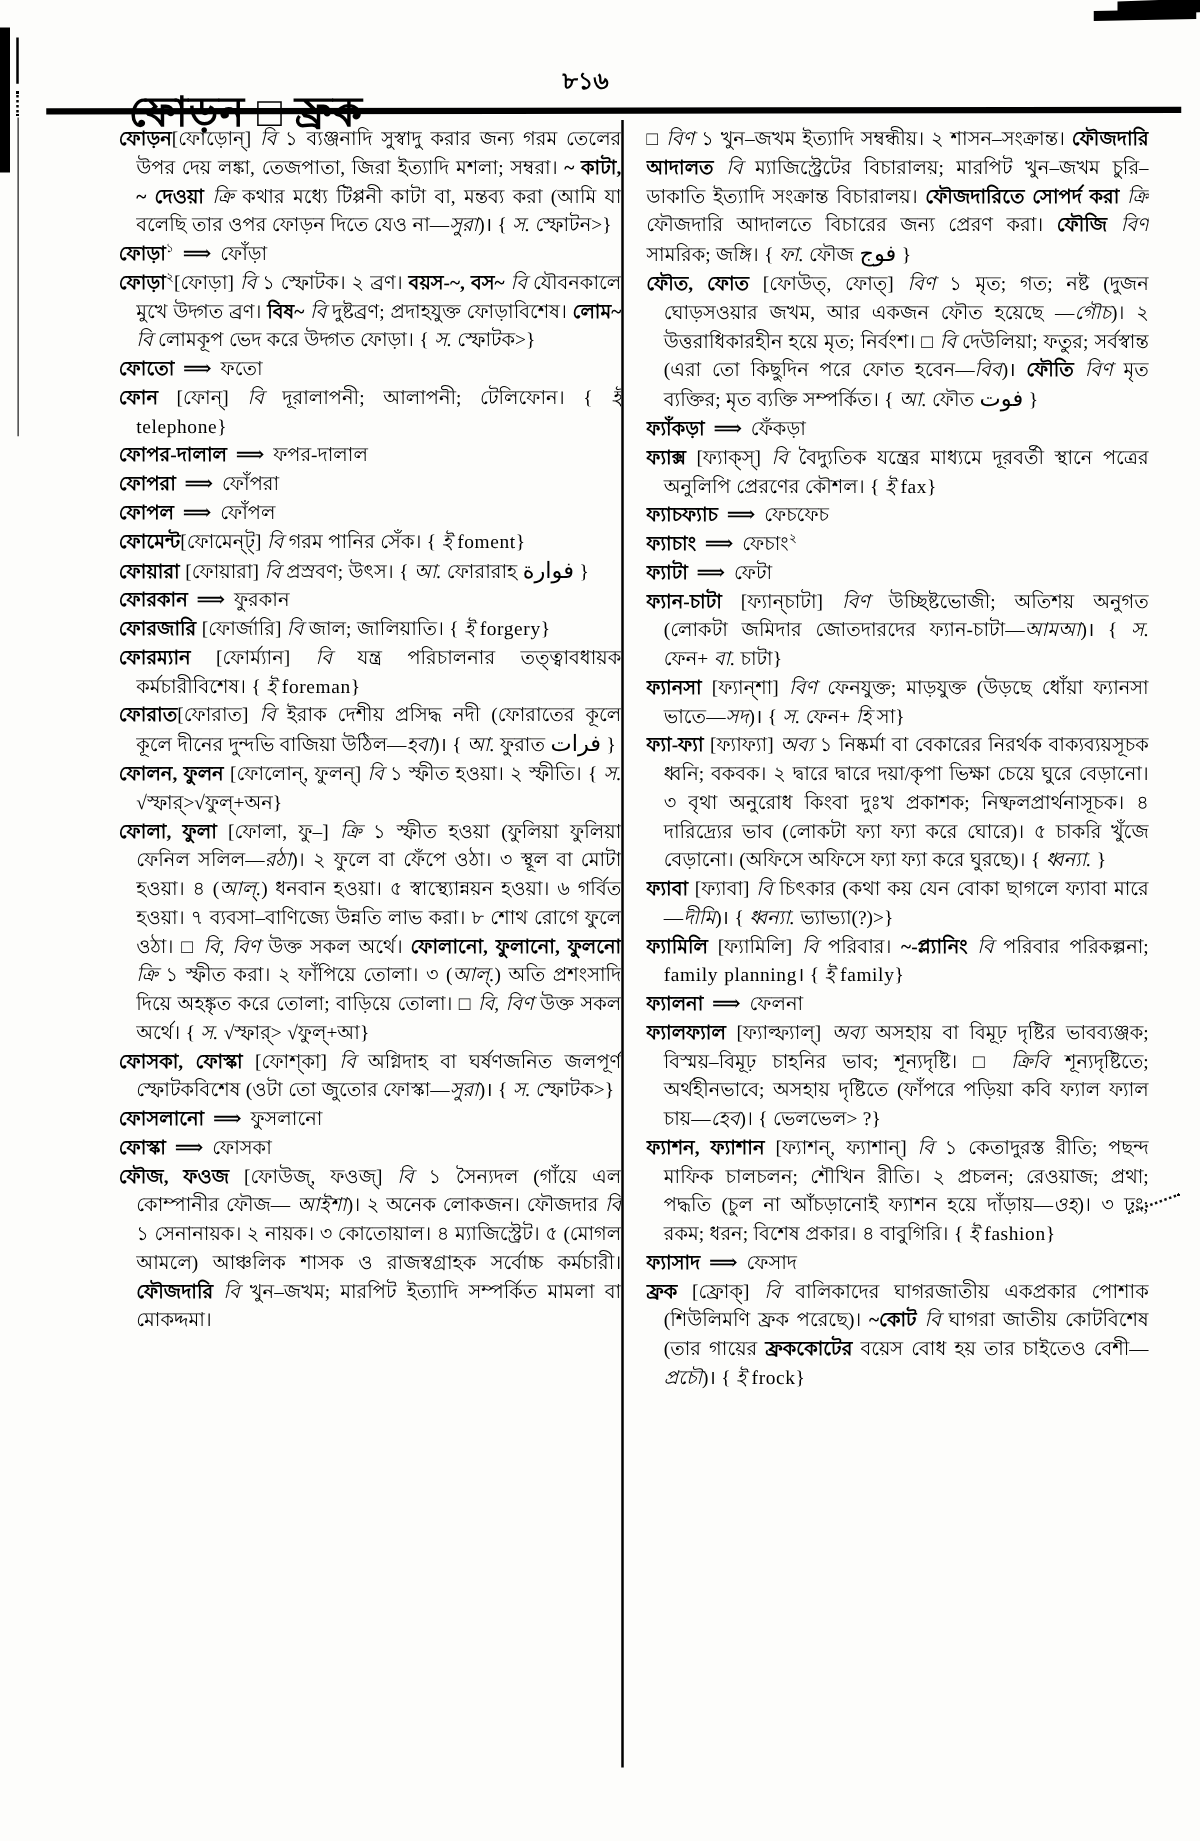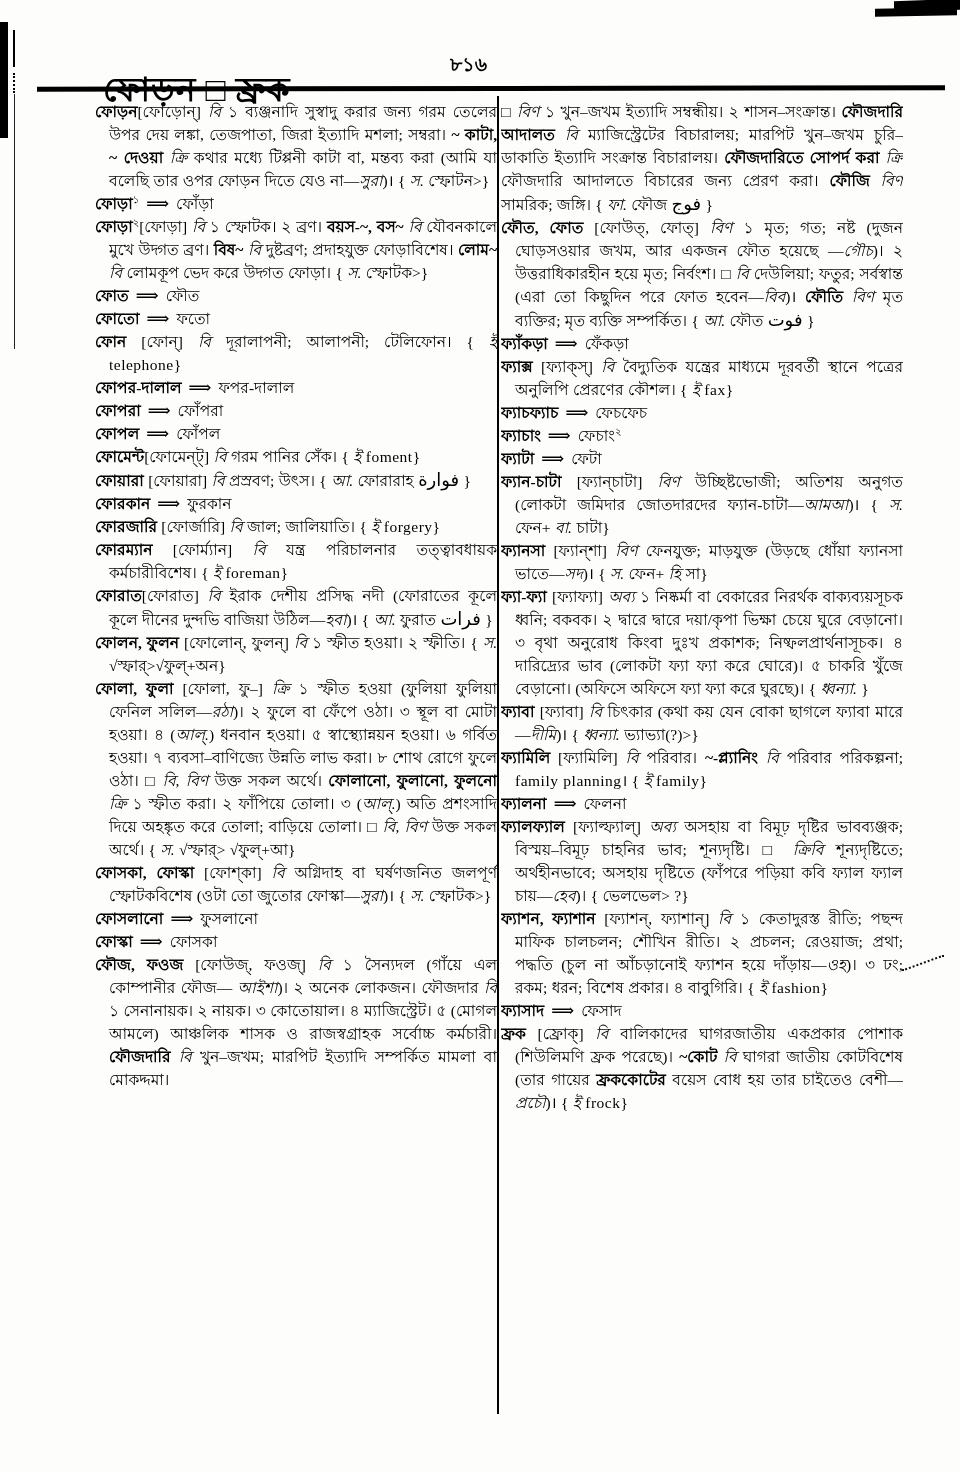--- a/index.html
+++ b/index.html
@@ -13,21 +13,21 @@
     letter-spacing:1px;
   }
   .page-number{
     position:absolute;left:450px;top:50px;font-size:19px;font-weight:bold;
   }
   .top-rule{
     position:absolute;left:37px;top:86px;width:908px;height:5px;background:#000;
     transform:rotate(-0.08deg);
   }
   .columns{
-    position:absolute;left:95px;top:100px;width:824px;display:flex;gap:4px;
+    position:absolute;left:95px;top:100px;width:824px;display:flex;gap:20px;
   }
   .column{width:402px;height:1340px;overflow:hidden;}
   .col-divider{
     position:absolute;left:497px;top:96px;width:2px;height:1318px;background:#000;
   }
   p.entry{
     margin:0;font-size:15.5px;line-height:23px;text-align:justify;
     text-indent:-14px;padding-left:14px;word-spacing:0.5px;
   }
   p.entry.cont{text-indent:0;padding-left:0;}
@@ -54,21 +54,20 @@
 
   <div class="guide-words">ফোড়ন  □  ফ্রক</div>
   <div class="page-number">৮১৬</div>
   <div class="top-rule"></div>
 
   <div class="columns">
     <div class="column">
         <p class="entry"><span class="run-b">ফোড়ন</span><span class="run-n">[ফোড়োন্] </span><span class="run-i">বি</span><span class="run-n"> ১ ব্যঞ্জনাদি সুস্বাদু করার জন্য গরম তেলের উপর দেয় লঙ্কা, তেজপাতা, জিরা ইত্যাদি মশলা; সম্বরা। </span><span class="run-b">~ কাটা, ~ দেওয়া</span><span class="run-n"> </span><span class="run-i">ক্রি</span><span class="run-n"> কথার মধ্যে টিপ্পনী কাটা বা, মন্তব্য করা (আমি যা বলেছি তার ওপর ফোড়ন দিতে যেও না—</span><span class="run-i">সুরা</span><span class="run-n">)। { </span><span class="run-i">স.</span><span class="run-n"> স্ফোটন&gt;}</span></p>
         <p class="entry"><span class="run-b">ফোড়া</span><sup class="run-s">১</sup><span class="run-r">⟹</span><span class="run-n">ফোঁড়া</span></p>
         <p class="entry"><span class="run-b">ফোড়া</span><sup class="run-s">২</sup><span class="run-n">[ফোড়া] </span><span class="run-i">বি</span><span class="run-n"> ১ স্ফোটক। ২ ব্রণ। </span><span class="run-b">বয়স-~, বস~</span><span class="run-n"> </span><span class="run-i">বি</span><span class="run-n"> যৌবনকালে মুখে উদ্গত ব্রণ। </span><span class="run-b">বিষ~</span><span class="run-n"> </span><span class="run-i">বি</span><span class="run-n"> দুষ্টব্রণ; প্রদাহযুক্ত ফোড়াবিশেষ। </span><span class="run-b">লোম~</span><span class="run-n"> </span><span class="run-i">বি</span><span class="run-n"> লোমকূপ ভেদ করে উদ্গত ফোড়া। { </span><span class="run-i">স.</span><span class="run-n"> স্ফোটক&gt;}</span></p>
-        <p class="entry"><span class="run-b">ফোত</span><span class="run-r">⟹</span><span class="run-n">ফৌত</span></p>
         <p class="entry"><span class="run-b">ফোতো</span><span class="run-r">⟹</span><span class="run-n">ফতো</span></p>
         <p class="entry"><span class="run-b">ফোন</span><span class="run-n"> [ফোন্] </span><span class="run-i">বি</span><span class="run-n"> দূরালাপনী; আলাপনী; টেলিফোন। { </span><span class="run-i">ই</span><span class="run-n"> </span><span class="run-e">telephone</span><span class="run-n">}</span></p>
         <p class="entry"><span class="run-b">ফোপর-দালাল</span><span class="run-r">⟹</span><span class="run-n">ফপর-দালাল</span></p>
         <p class="entry"><span class="run-b">ফোপরা</span><span class="run-r">⟹</span><span class="run-n">ফোঁপরা</span></p>
         <p class="entry"><span class="run-b">ফোপল</span><span class="run-r">⟹</span><span class="run-n">ফোঁপল</span></p>
         <p class="entry"><span class="run-b">ফোমেন্ট</span><span class="run-n">[ফোমেন্ট্] </span><span class="run-i">বি</span><span class="run-n"> গরম পানির সেঁক। { </span><span class="run-i">ই</span><span class="run-n"> </span><span class="run-e">foment</span><span class="run-n">}</span></p>
         <p class="entry"><span class="run-b">ফোয়ারা</span><span class="run-n"> [ফোয়ারা] </span><span class="run-i">বি</span><span class="run-n"> প্রস্রবণ; উৎস। { </span><span class="run-i">আ.</span><span class="run-n"> ফোরারাহ </span><span class="run-a">فوارة</span><span class="run-n"> }</span></p>
         <p class="entry"><span class="run-b">ফোরকান</span><span class="run-r">⟹</span><span class="run-n">ফুরকান</span></p>
         <p class="entry"><span class="run-b">ফোরজারি</span><span class="run-n"> [ফোর্জারি] </span><span class="run-i">বি</span><span class="run-n"> জাল; জালিয়াতি। { </span><span class="run-i">ই</span><span class="run-n"> </span><span class="run-e">forgery</span><span class="run-n">}</span></p>
         <p class="entry"><span class="run-b">ফোরম্যান</span><span class="run-n"> [ফোর্ম্যান] </span><span class="run-i">বি</span><span class="run-n"> যন্ত্র পরিচালনার তত্ত্বাবধায়ক কর্মচারীবিশেষ। { </span><span class="run-i">ই</span><span class="run-n"> </span><span class="run-e">foreman</span><span class="run-n">}</span></p>

